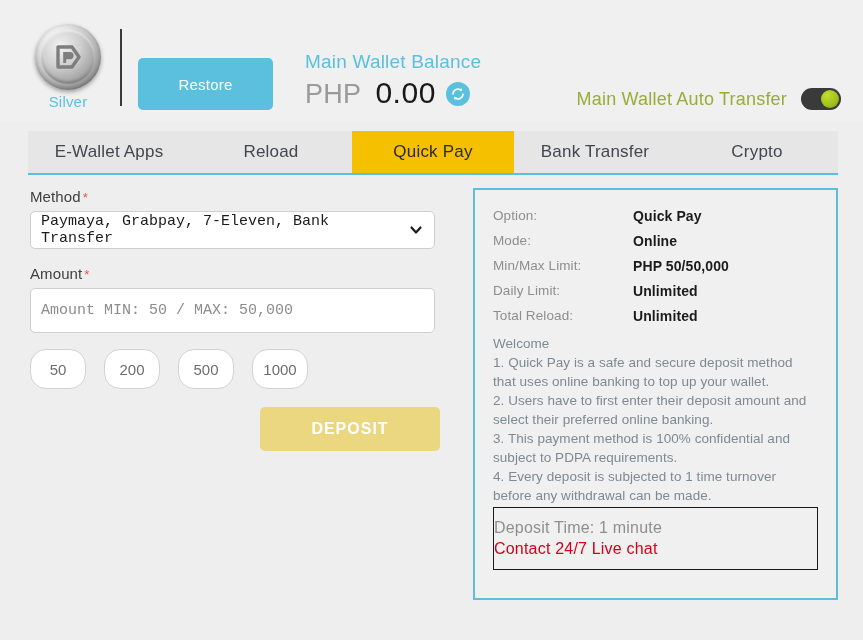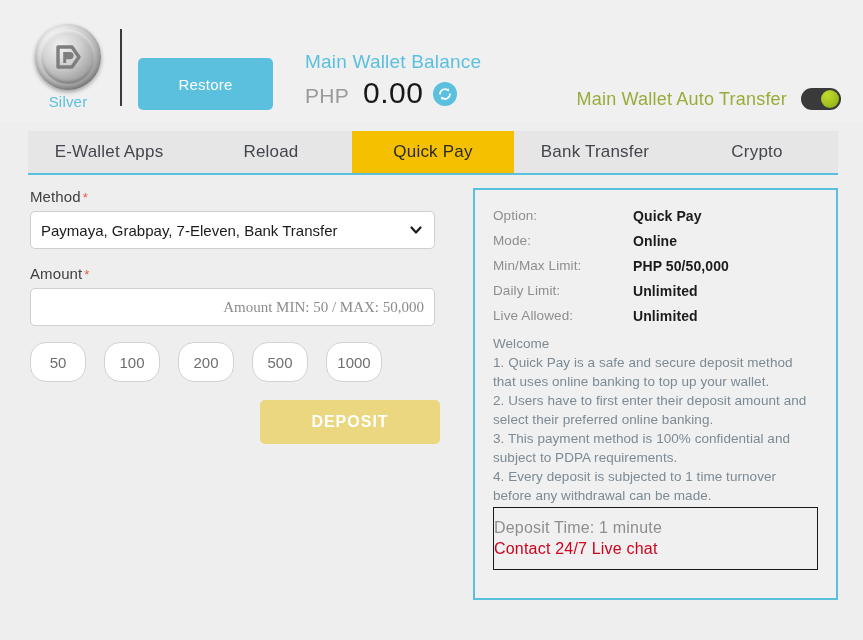--- a/index.html
+++ b/index.html
@@ -86,21 +86,21 @@
     color: #5bc0de;
     letter-spacing: .2px;
     line-height: 24px;
   }
   .balance-row {
     display: flex;
     align-items: baseline;
     margin-top: 2px;
   }
   .balance-cur {
-    font-size: 21px;
+    font-size: 27px;
     color: #9a9a9a;
     letter-spacing: .3px;
   }
   .balance-amt {
     font-size: 30px;
     color: #181818;
     margin-left: 14px;
     letter-spacing: .5px;
     line-height: 34px;
   }
@@ -200,40 +200,39 @@
     box-sizing: border-box;
     border: 1px solid #cfcfcf;
     border-radius: 5px;
     background: #ffffff;
     font-size: 15px;
     color: #1b1b1b;
     padding: 0 34px 0 10px;
     display: flex;
     align-items: center;
     cursor: pointer;
-    font-family: Liberation Sans, sans-serif;
+    font-family: Liberation Mono, monospace;
   }
   .select-chevron {
     position: absolute;
     right: 12px; top: 12px;
     pointer-events: none;
   }
   .amount-input {
     width: 405px;
-    height: 38px;
+    height: 45px;
     box-sizing: border-box;
     border: 1px solid #cfcfcf;
     border-radius: 5px;
     background: #ffffff;
     font-size: 15px;
     color: #1b1b1b;
     padding: 0 10px;
-    font-family: Liberation Serif, serif;
+    font-family: Liberation Mono, monospace;
     outline: none;
-    text-align: right;
   }
   .amount-input::placeholder { color: #8c8c8c; }
 
   .chips {
     display: flex;
     margin-top: 16px;
     width: 410px;
   }
   .chip {
     width: 56px; height: 40px;
@@ -397,21 +396,20 @@
   </div>
 
   <div class="field-label">
     <span>Amount</span><span class="req">*</span>
   </div>
 
   <input class="amount-input" type="text" placeholder="Amount MIN: 50 / MAX: 50,000" style="">
 
   <div class="chips">
     <button class="chip">50</button>
-    <button class="chip">100</button>
     <button class="chip">200</button>
     <button class="chip">500</button>
     <button class="chip">1000</button>
   </div>
 
   <div class="deposit-row">
     <button class="deposit-btn">DEPOSIT</button>
   </div>
 </div>
 
@@ -428,21 +426,21 @@
     </div>
     <div class="info-row">
       <span class="info-key">Min/Max Limit:</span>
       <span class="info-val">PHP 50/50,000</span>
     </div>
     <div class="info-row">
       <span class="info-key">Daily Limit:</span>
       <span class="info-val">Unlimited</span>
     </div>
     <div class="info-row">
-      <span class="info-key">Live Allowed:</span>
+      <span class="info-key">Total Reload:</span>
       <span class="info-val">Unlimited</span>
     </div>
   </div>
 
   <div class="welcome">Welcome
 1. Quick Pay is a safe and secure deposit method that uses online banking to top up your wallet.
 2. Users have to first enter their deposit amount and select their preferred online banking.
 3. This payment method is 100% confidential and subject to PDPA requirements.
 4. Every deposit is subjected to 1 time turnover before any withdrawal can be made.</div>
 

